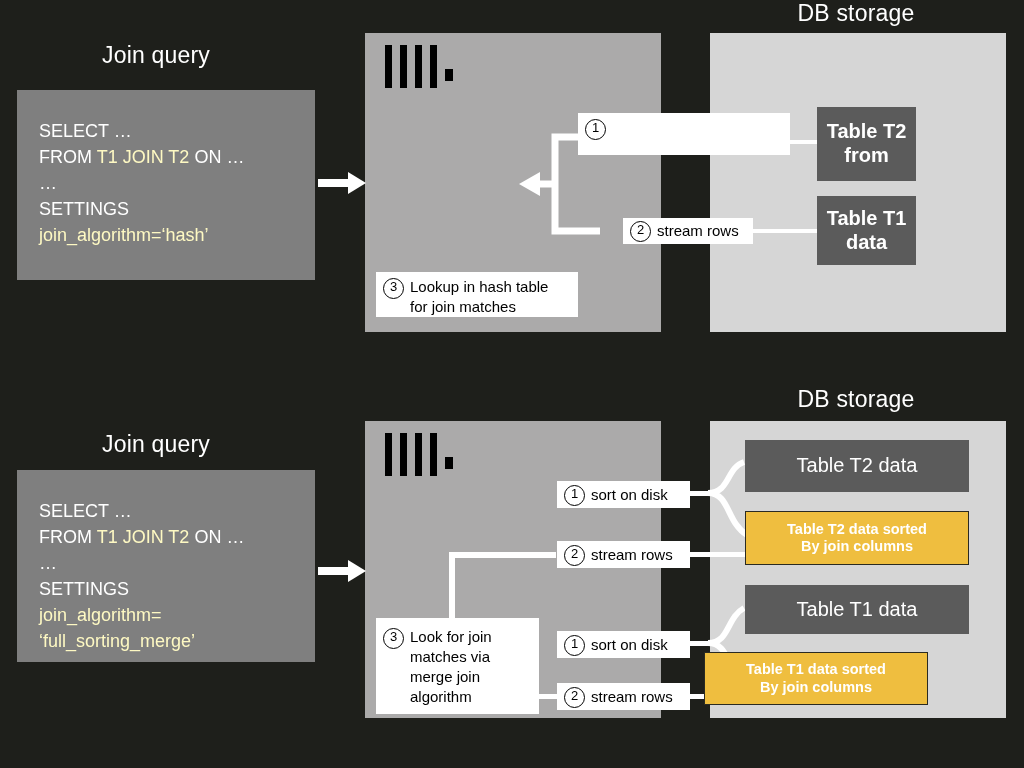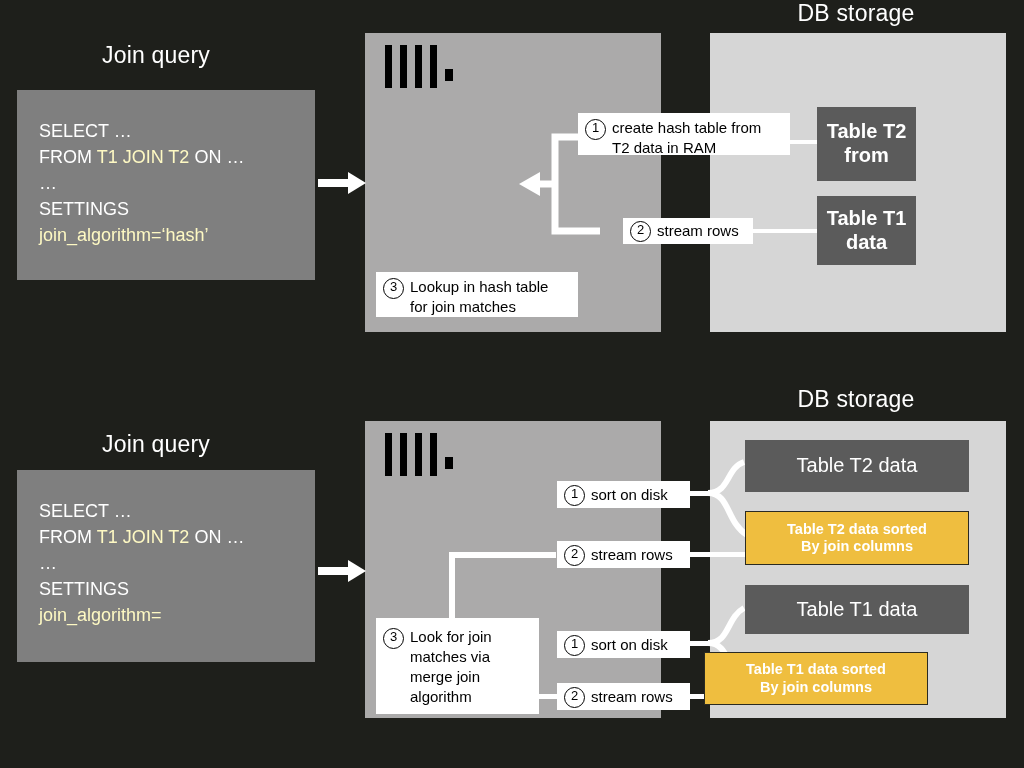--- a/index.html
+++ b/index.html
@@ -141,22 +141,20 @@
     <polygon points="540,172 519,184 540,196" fill="#ffffff"></polygon>
 
     <rect x="785" y="140" width="35" height="4" fill="#ffffff"></rect>
 
     <rect x="750" y="229" width="70" height="4" fill="#ffffff"></rect>
   </svg>
 
 
   <div class="abs callout" style="left:578px; top:113px; width:212px; height:42px;">
     <span class="num">1</span>
-    <span class="callout-text">create hash table from
-T2 data in RAM</span>
   </div>
 
   <div class="abs callout center" style="left:623px; top:218px; width:130px; height:26px;">
     <span class="num">2</span>
     <span class="callout-text">stream rows</span>
   </div>
 
   <div class="abs callout" style="left:376px; top:272px; width:202px; height:45px;">
     <span class="num">3</span>
     <span class="callout-text">Lookup in hash table
@@ -170,20 +168,21 @@
 
   <div class="abs heading" style="left:56px; top:431px; width:200px;">Join query</div>
   <div class="abs heading" style="left:756px; top:386px; width:200px;">DB storage</div>
 
   <div class="abs sqlbox" style="left:17px; top:470px; width:298px; height:192px;">
     <div><span>SELECT …</span></div>
     <div><span class="kw">FROM </span><span class="hl">T1 JOIN T2</span><span class="kw"> ON …</span></div>
     <div class="dots"><span>…</span></div>
     <div><span>SETTINGS</span></div>
     <div><span class="hl">join_algorithm=</span></div>
+    <div><span class="hl">‘full_sorting_merge’</span></div>
   </div>
 
   <div class="abs panel-grey" style="left:365px; top:421px; width:296px; height:297px;"></div>
 
   <div class="ch-logo" style="left:385px; top:433px; width:70px; height:45px;">
     <i style="left:0px;  top:0px;  width:7px;  height:43px;"></i>
     <i style="left:15px; top:0px;  width:7px;  height:43px;"></i>
     <i style="left:30px; top:0px;  width:7px;  height:43px;"></i>
     <i style="left:45px; top:0px;  width:7px;  height:43px;"></i>
     <i style="left:60px; top:24px; width:8px;  height:12px;"></i>

